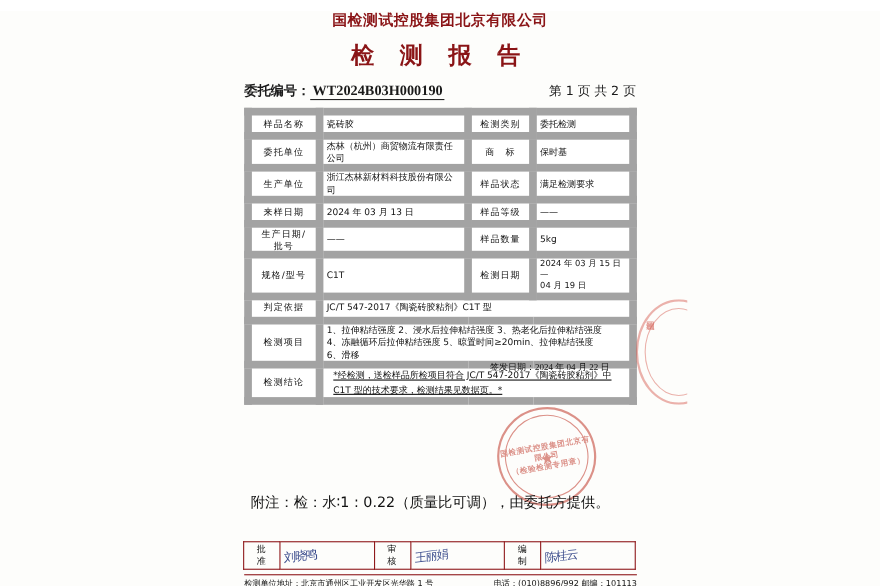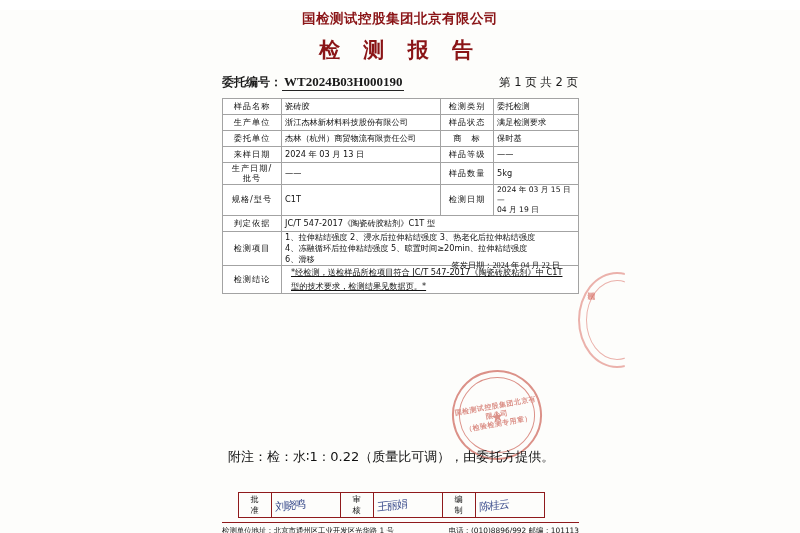--- a/index.html
+++ b/index.html
@@ -71,21 +71,21 @@
   table.rep {
     position: absolute;
     left: 222px;
     top: 88px;
     width: 357px;
     border-collapse: collapse;
     background: #fff;
     table-layout: fixed;
   }
   table.rep td {
-    border: 1px solid #a3a3a3;
+    border: 7px solid #a3a3a3;
     font-size: 8.2px;
     color: #111;
     padding: 0 3px;
     line-height: 1.35;
     vertical-align: middle;
     height: 15px;
   }
   td.lbl {
     width: 52px;
     text-align: center;
@@ -135,23 +135,23 @@
   
   .append {
     position: absolute;
     left: 228px;
     top: 438px;
     font-size: 13px;
     color: #111;
   }
   table.foot {
     position: absolute;
-    left: 238px;
+    left: 221px;
     top: 482px;
-    width: 307px;
+    width: 357px;
     border-collapse: collapse;
     table-layout: fixed;
   }
   table.foot td {
     border: 1px solid #8f1a1c;
     font-size: 8.2px;
     height: 22px;
     padding: 1px 3px;
     color: #111;
   }
@@ -273,30 +273,30 @@
 
   <table class="rep">
     <tbody>
         <tr>
       <td class="lbl">样品名称</td>
       <td class="val">瓷砖胶</td>
       <td class="lbl2">检测类别</td>
       <td class="val2">委托检测</td>
     </tr>
     <tr>
+      <td class="lbl">委托单位</td>
+      <td class="val">杰林（杭州）商贸物流有限责任公司</td>
+      <td class="lbl2">商　标</td>
+      <td class="val2">保时基</td>
+    </tr>
+    <tr>
       <td class="lbl">生产单位</td>
       <td class="val">浙江杰林新材料科技股份有限公司</td>
       <td class="lbl2">样品状态</td>
       <td class="val2">满足检测要求</td>
-    </tr>
-    <tr>
-      <td class="lbl">委托单位</td>
-      <td class="val">杰林（杭州）商贸物流有限责任公司</td>
-      <td class="lbl2">商　标</td>
-      <td class="val2">保时基</td>
     </tr>
     <tr>
       <td class="lbl">来样日期</td>
       <td class="val">2024 年 03 月 13 日</td>
       <td class="lbl2">样品等级</td>
       <td class="val2">——</td>
     </tr>
     <tr>
       <td class="lbl">
         <div style="font-size:8.2px;line-height:1.25;">生产日期/<br>批号</div>

